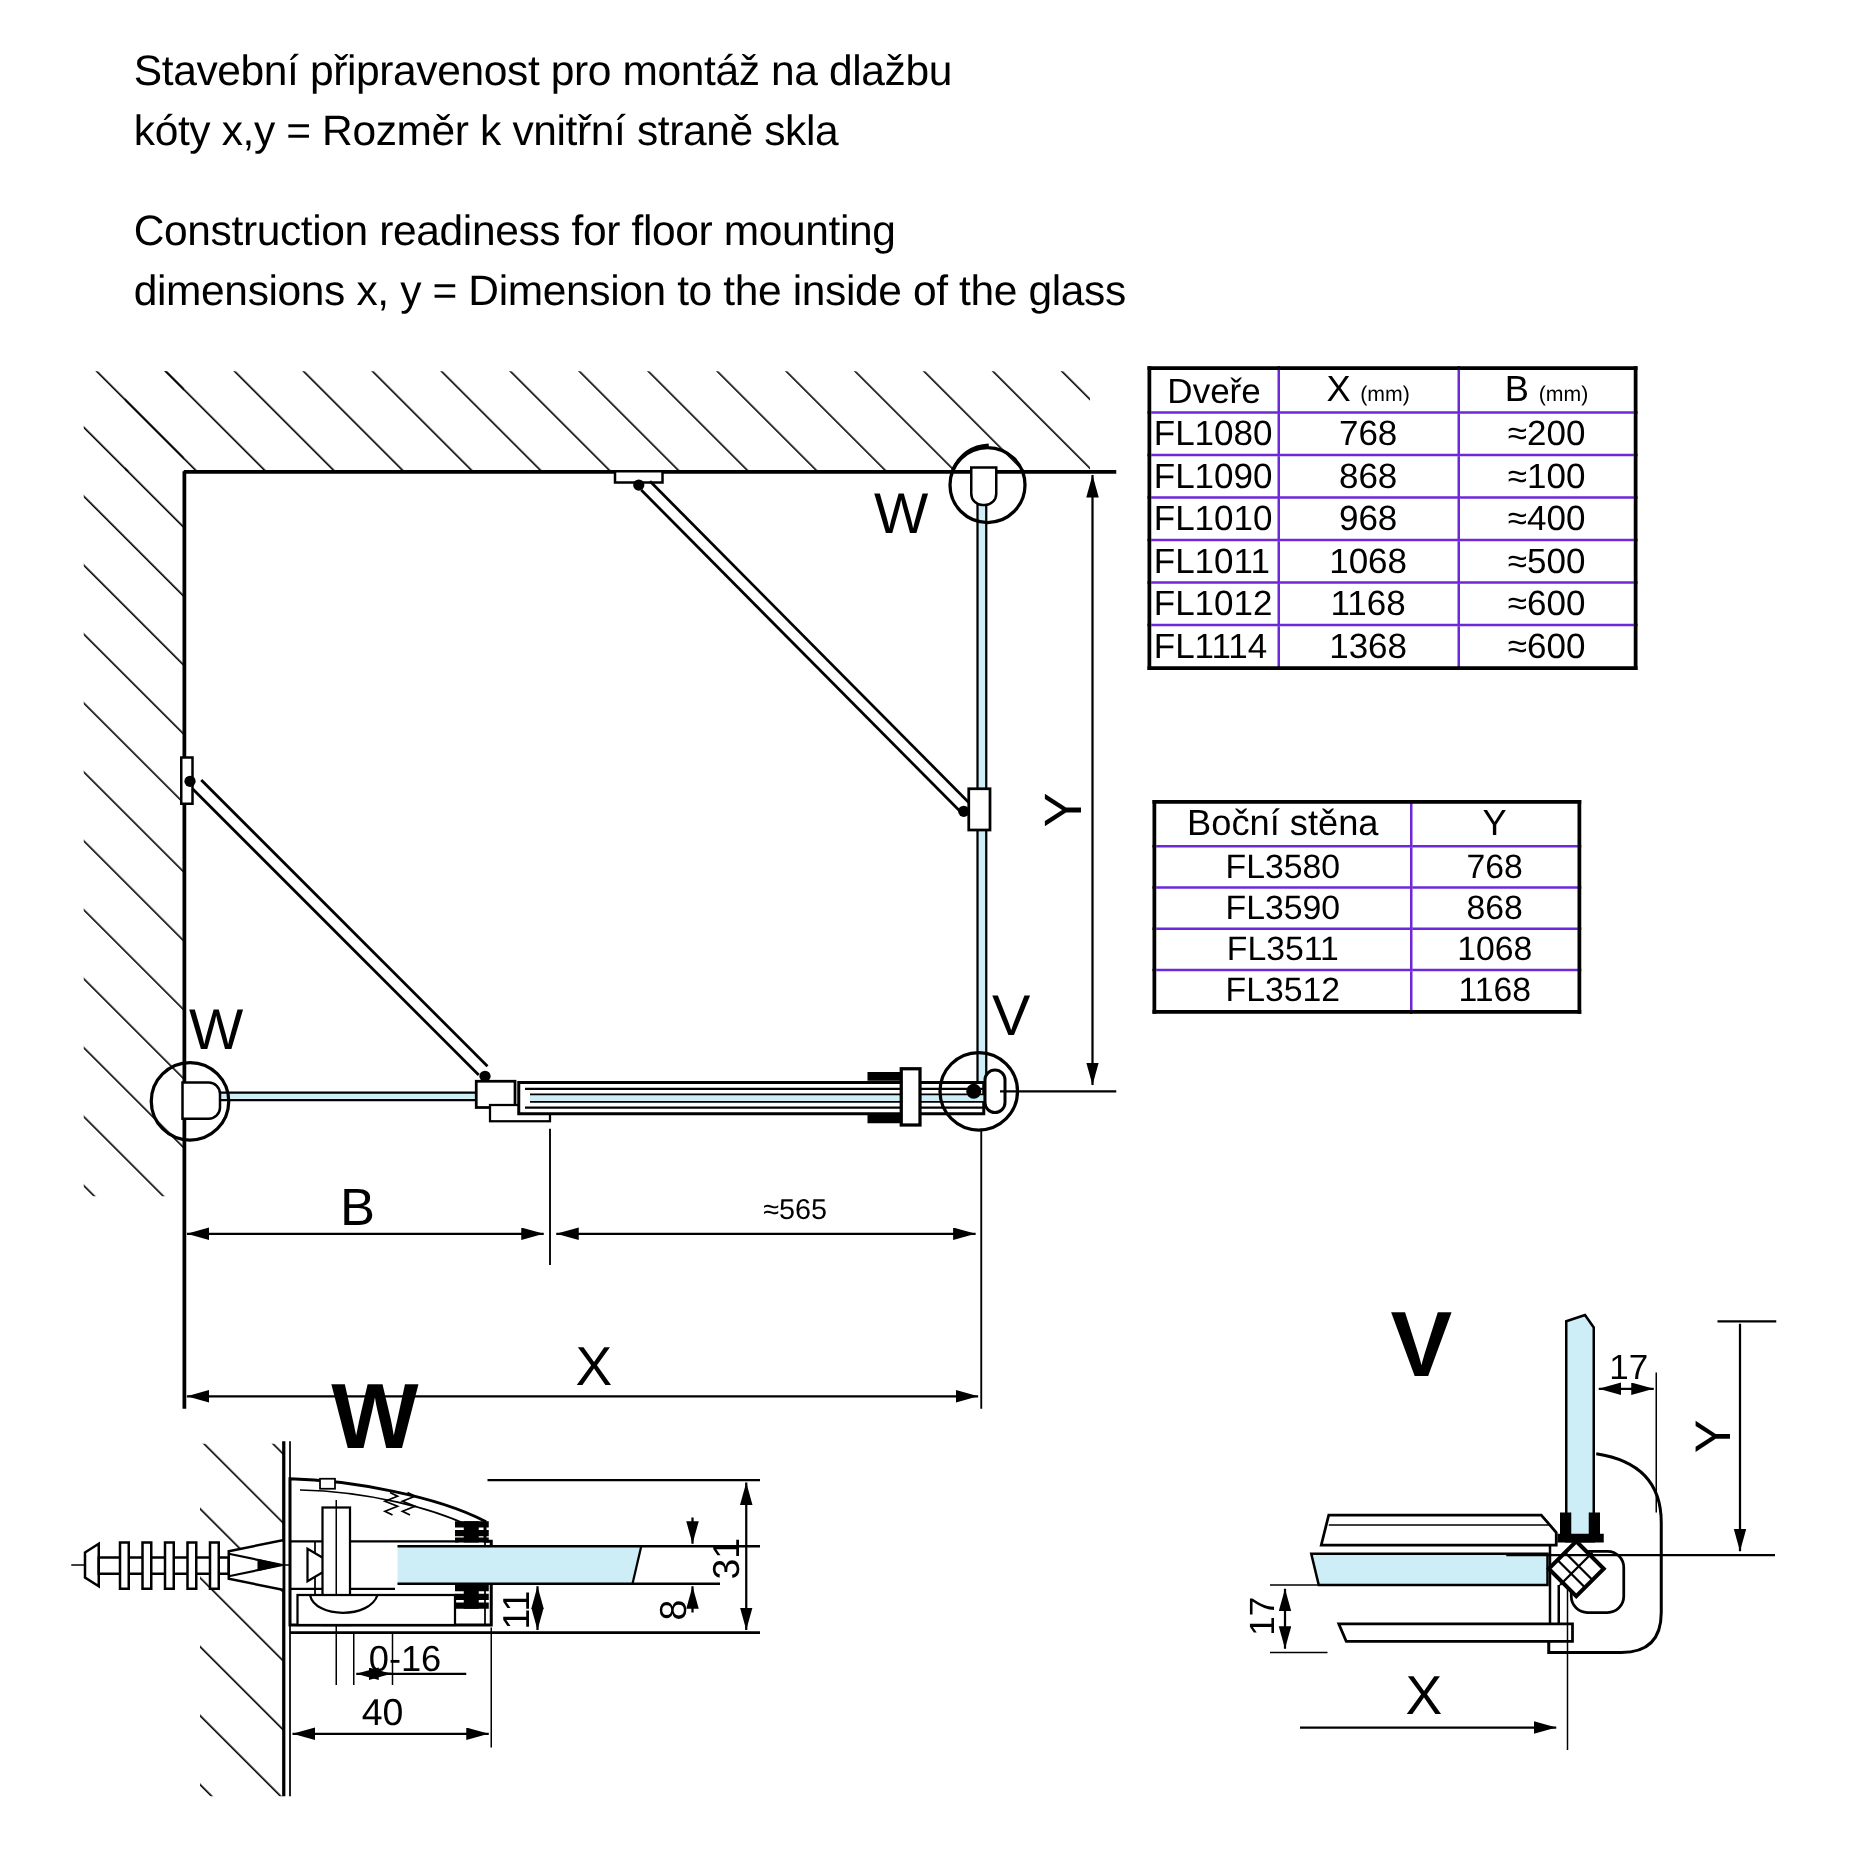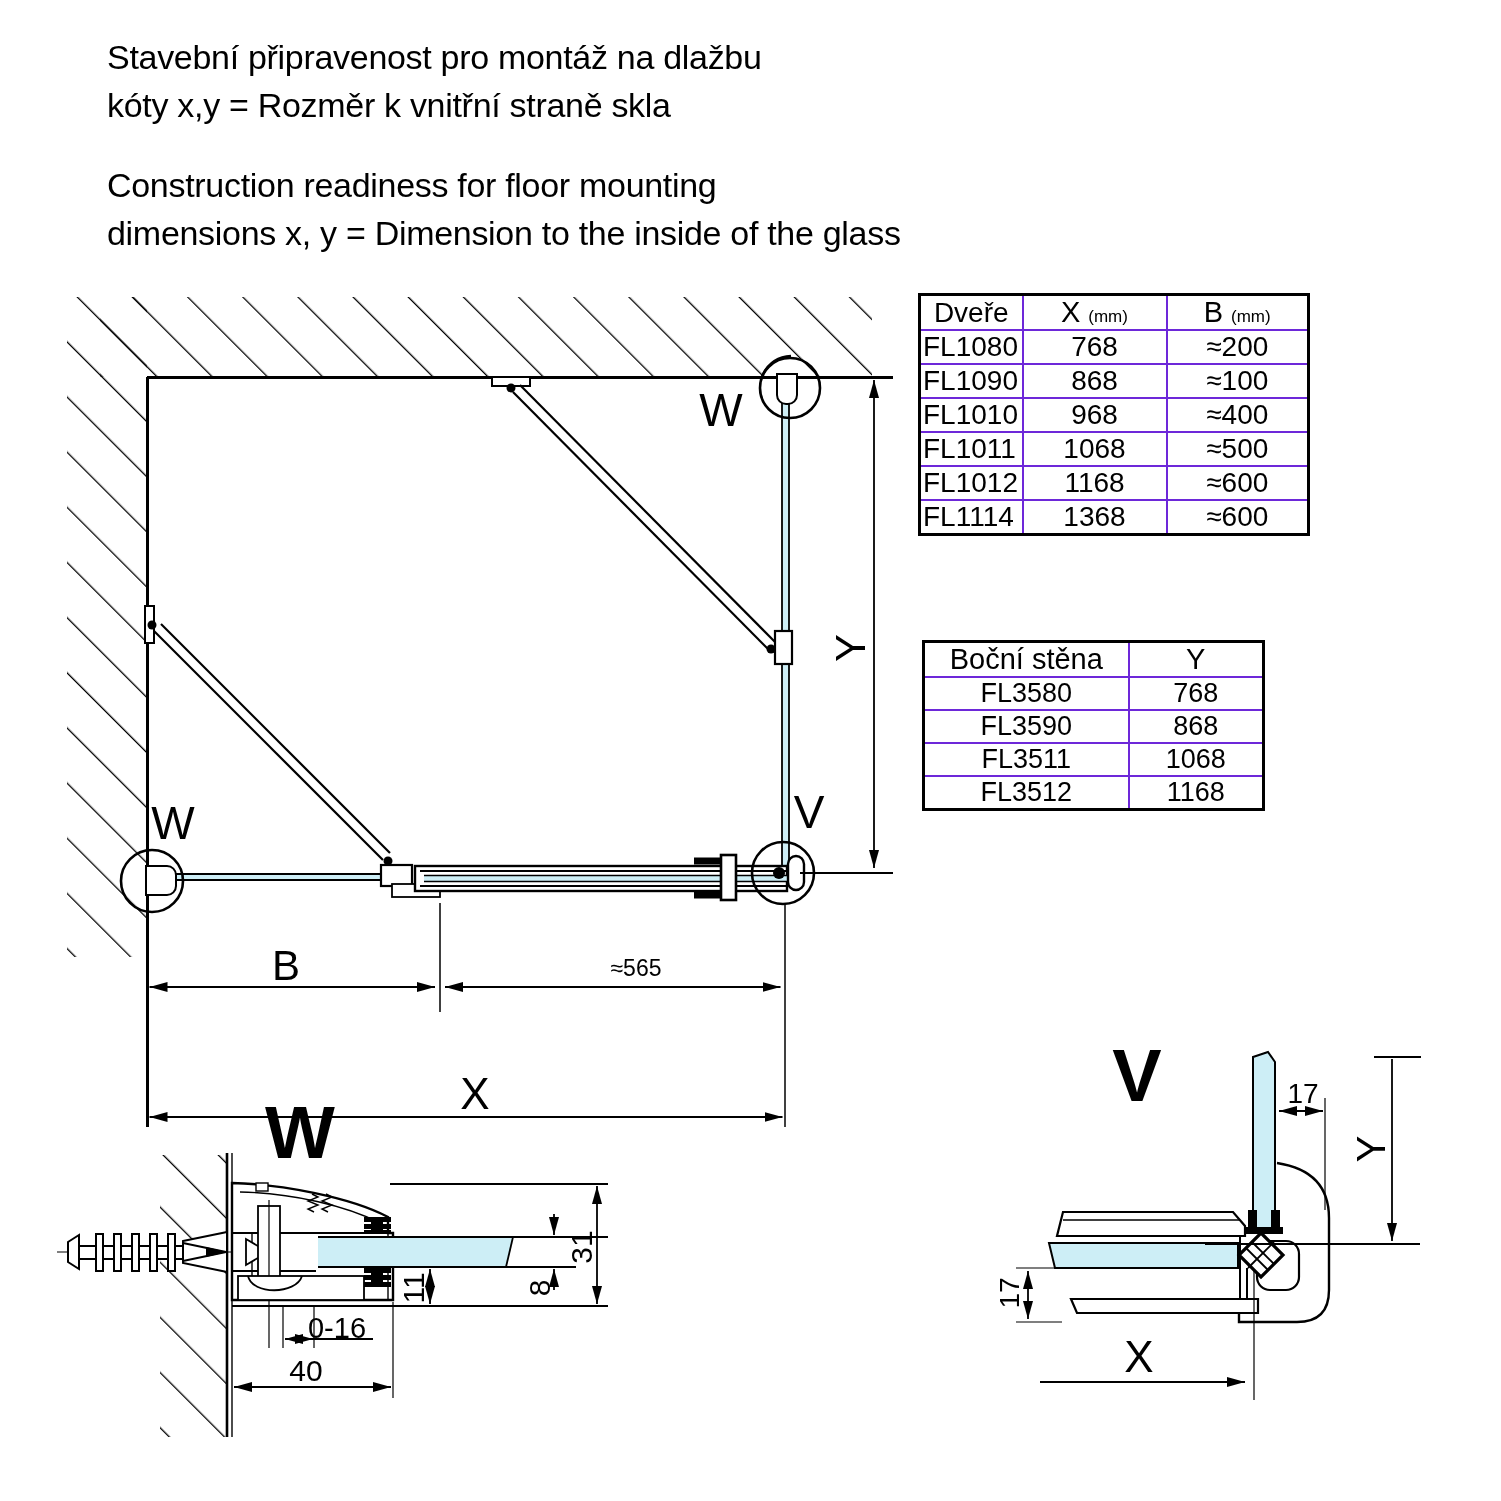--- a/index.html
+++ b/index.html
@@ -218,21 +218,21 @@
 
 <span class="lbl rot dimletter" style="left:851px;top:648px">Y</span>
 <span class="lbl dimletter" style="left:286px;top:966px">B</span>
 <span class="lbl" style="left:636px;top:968px;font-size:23px">≈565</span>
 <span class="lbl" style="left:475px;top:1094px;font-size:44px">X</span>
 
 <span class="lbl huge" style="left:299px;top:1133px">W</span>
 <span class="lbl rot dimnum" style="left:582px;top:1247px">31</span>
 <span class="lbl rot dimnum" style="left:540px;top:1288px">8</span>
 <span class="lbl rot dimnum" style="left:414px;top:1288px">11</span>
-<span class="lbl" style="left:337px;top:1328px;font-size:29px">0-16</span>
+<span class="lbl" style="left:324px;top:1328px;font-size:29px">0-16</span>
 <span class="lbl dimnum" style="left:306px;top:1371px">40</span>
 
 <span class="lbl huge" style="left:1136px;top:1076px">V</span>
 <span class="lbl" style="left:1303px;top:1094px;font-size:28px">17</span>
 <span class="lbl rot" style="left:1010px;top:1293px;font-size:28px">17</span>
 <span class="lbl rot" style="left:1371px;top:1149px;font-size:40px">Y</span>
 <span class="lbl" style="left:1139px;top:1357px;font-size:44px">X</span>
 
 <table class="tbl doors">
   <colgroup>

